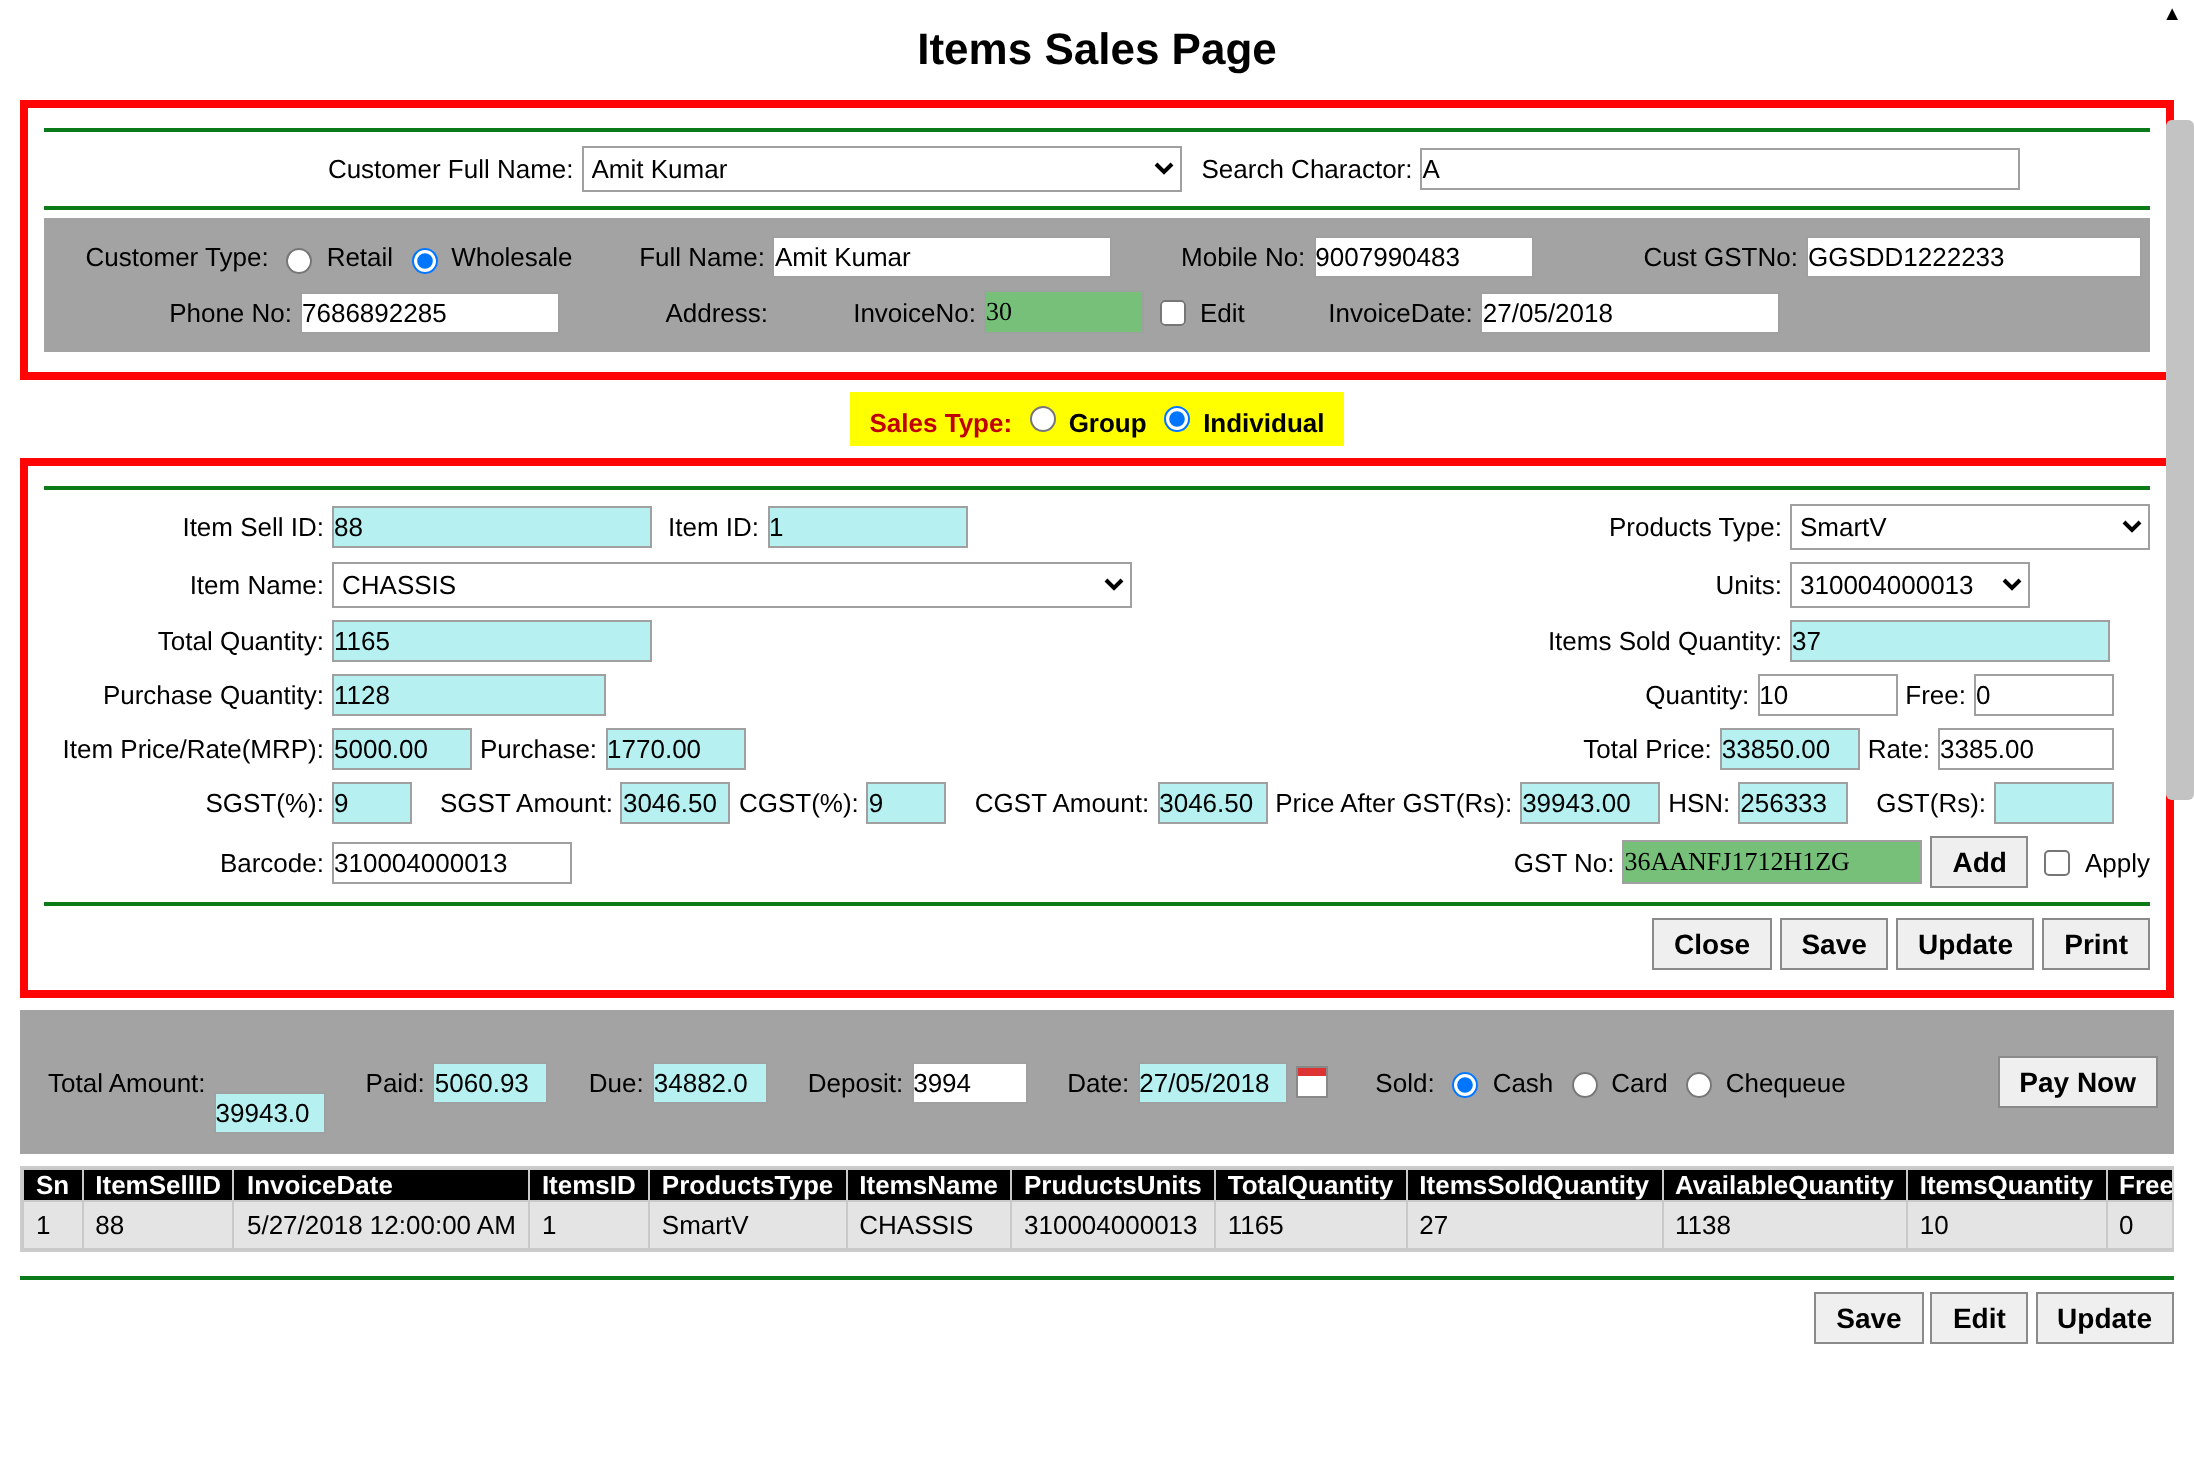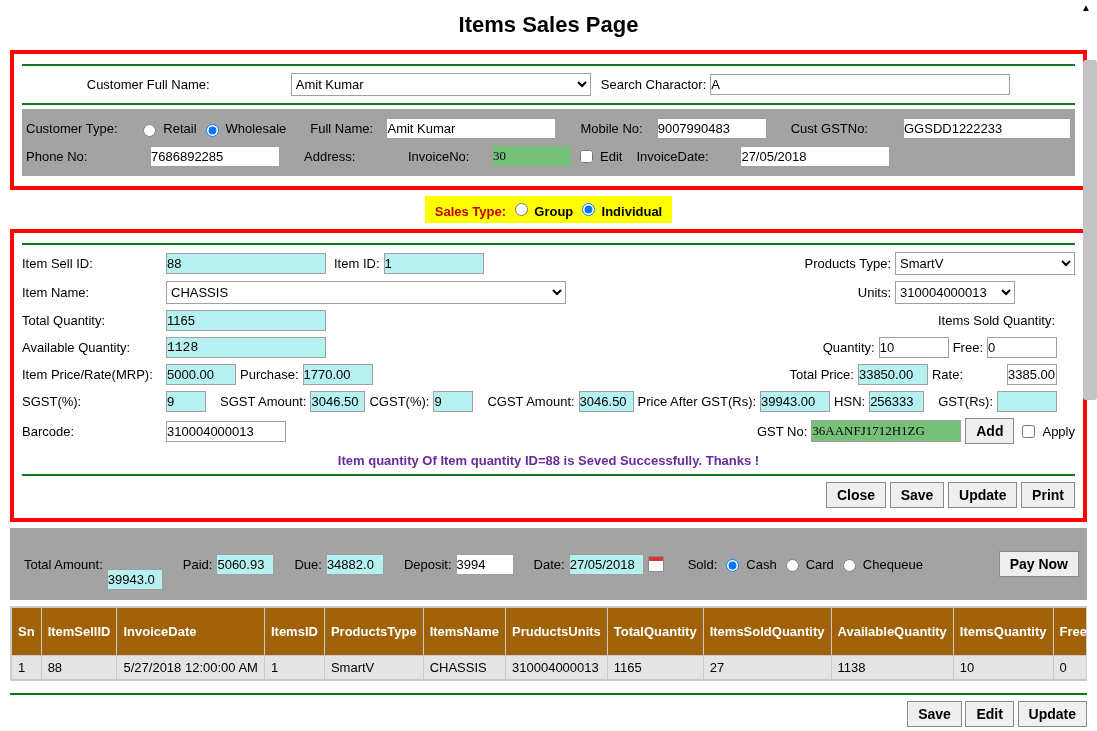--- a/index.html
+++ b/index.html
@@ -27,20 +27,21 @@
     margin: 4px 0;
   }
   .row {
     display: flex;
     align-items: center;
     flex-wrap: nowrap;
     gap: 4px;
     padding: 3px 0;
   }
   .label {
+    text-align: right;
     font-size: 13px;
     white-space: nowrap;
   }
   input[type="text"], select {
     border: 1px solid #a0a0a0;
     padding: 2px 0;
     font-size: 13px;
     background: #fff;
   }
   select { background: #fff; }
@@ -72,24 +73,24 @@
     color: #6b2a9a;
     margin: 6px 0;
     font-size: 13px;
   }
   table.grid {
     width: 100%;
     border-collapse: collapse;
     font-size: 13px;
   }
   table.grid th {
-    background: #a16207;
+    background: #000000;
     color: #fff;
     border: 1px solid #c9c9c9;
-    padding: 16px 6px;
+    padding: 0 6px;
     text-align: left;
     white-space: nowrap;
   }
   table.grid td {
     border: 1px solid #c9c9c9;
     padding: 4px 6px;
     background: #e4e4e4;
     white-space: nowrap;
   }
   .scroll-wrap {
@@ -189,42 +190,43 @@
     <span style="flex:1"></span>
     <span class="label">Units:</span>
     <select style="width:120px"><option>310004000013</option></select>
     <span style="width:56px"></span>
   </div>
   <div class="row">
     <span class="label" style="width:140px">Total Quantity:</span>
     <input type="text" class="cyan-input" style="width: 160px;" value="1165">
     <span style="flex:1"></span>
     <span class="label">Items Sold Quantity:</span>
+    <input type="text" class="cyan-input" style="width: 160px;" value="37">
     <span style="width:16px"></span>
   </div>
   <div class="row">
-    <span class="label" style="width:140px">Available Quantity:</span>
-    <input type="text" class="cyan-input" style="width: 160px; font-family: Liberation Mono, monospace;" value="1128">
+    <span class="label" style="width:140px">Purchase Quantity:</span>
+    <input type="text" class="cyan-input" style="width: 137px;" value="1128">
     <span style="flex:1"></span>
     <span class="label">Quantity:</span>
     <input type="text" style="width: 70px;" value="10">
     <span class="label">Free:</span>
     <input type="text" style="width: 70px;" value="0">
     <span style="width:14px"></span>
   </div>
   <div class="row">
     <span class="label" style="width:140px">Item Price/Rate(MRP):</span>
     <input type="text" class="cyan-input" style="width: 70px;" value="5000.00">
     <span class="label">Purchase:</span>
     <input type="text" class="cyan-input" style="width: 70px;" value="1770.00">
     <span style="flex:1"></span>
     <span class="label">Total Price:</span>
     <input type="text" class="cyan-input" style="width: 70px;" value="33850.00">
     <span class="label">Rate:</span>
-    <input type="text" style="width: 50px; margin-left: 40px;" value="3385.00">
+    <input type="text" style="width: 88px;" value="3385.00">
     <span style="width:14px"></span>
   </div>
   <div class="row">
     <span class="label" style="width:140px">SGST(%):</span>
     <input type="text" class="cyan-input" style="width: 40px;" value="9">
     <span class="label" style="margin-left:10px">SGST Amount:</span>
     <input type="text" class="cyan-input" style="width: 55px;" value="3046.50">
     <span class="label">CGST(%):</span>
     <input type="text" class="cyan-input" style="width: 40px;" value="9">
     <span class="label" style="margin-left:10px">CGST Amount:</span>
@@ -239,21 +241,20 @@
   <div class="row">
     <span class="label" style="width:140px">Barcode:</span>
     <input type="text" style="width: 120px;" value="310004000013">
     <span style="flex:1"></span>
     <span class="label">GST No:</span>
     <input type="text" class="green-bg" style="width: 150px;" value="36AANFJ1712H1ZG">
     <button class="btn">Add</button>
     <input type="checkbox" style="">
     <span>Apply</span>
   </div>
-  <div class="msg">Item quantity Of Item quantity ID=88 is Seved Successfully. Thanks !</div>
   <hr class="green-hr">
   <div class="btn-row">
     <button class="btn">Close</button>
     <button class="btn">Save</button>
     <button class="btn">Update</button>
     <button class="btn">Print</button>
   </div>
 </div>
 
 <div class="blue-panel row" style="margin:2px 0 6px 0; padding:10px 8px;">

